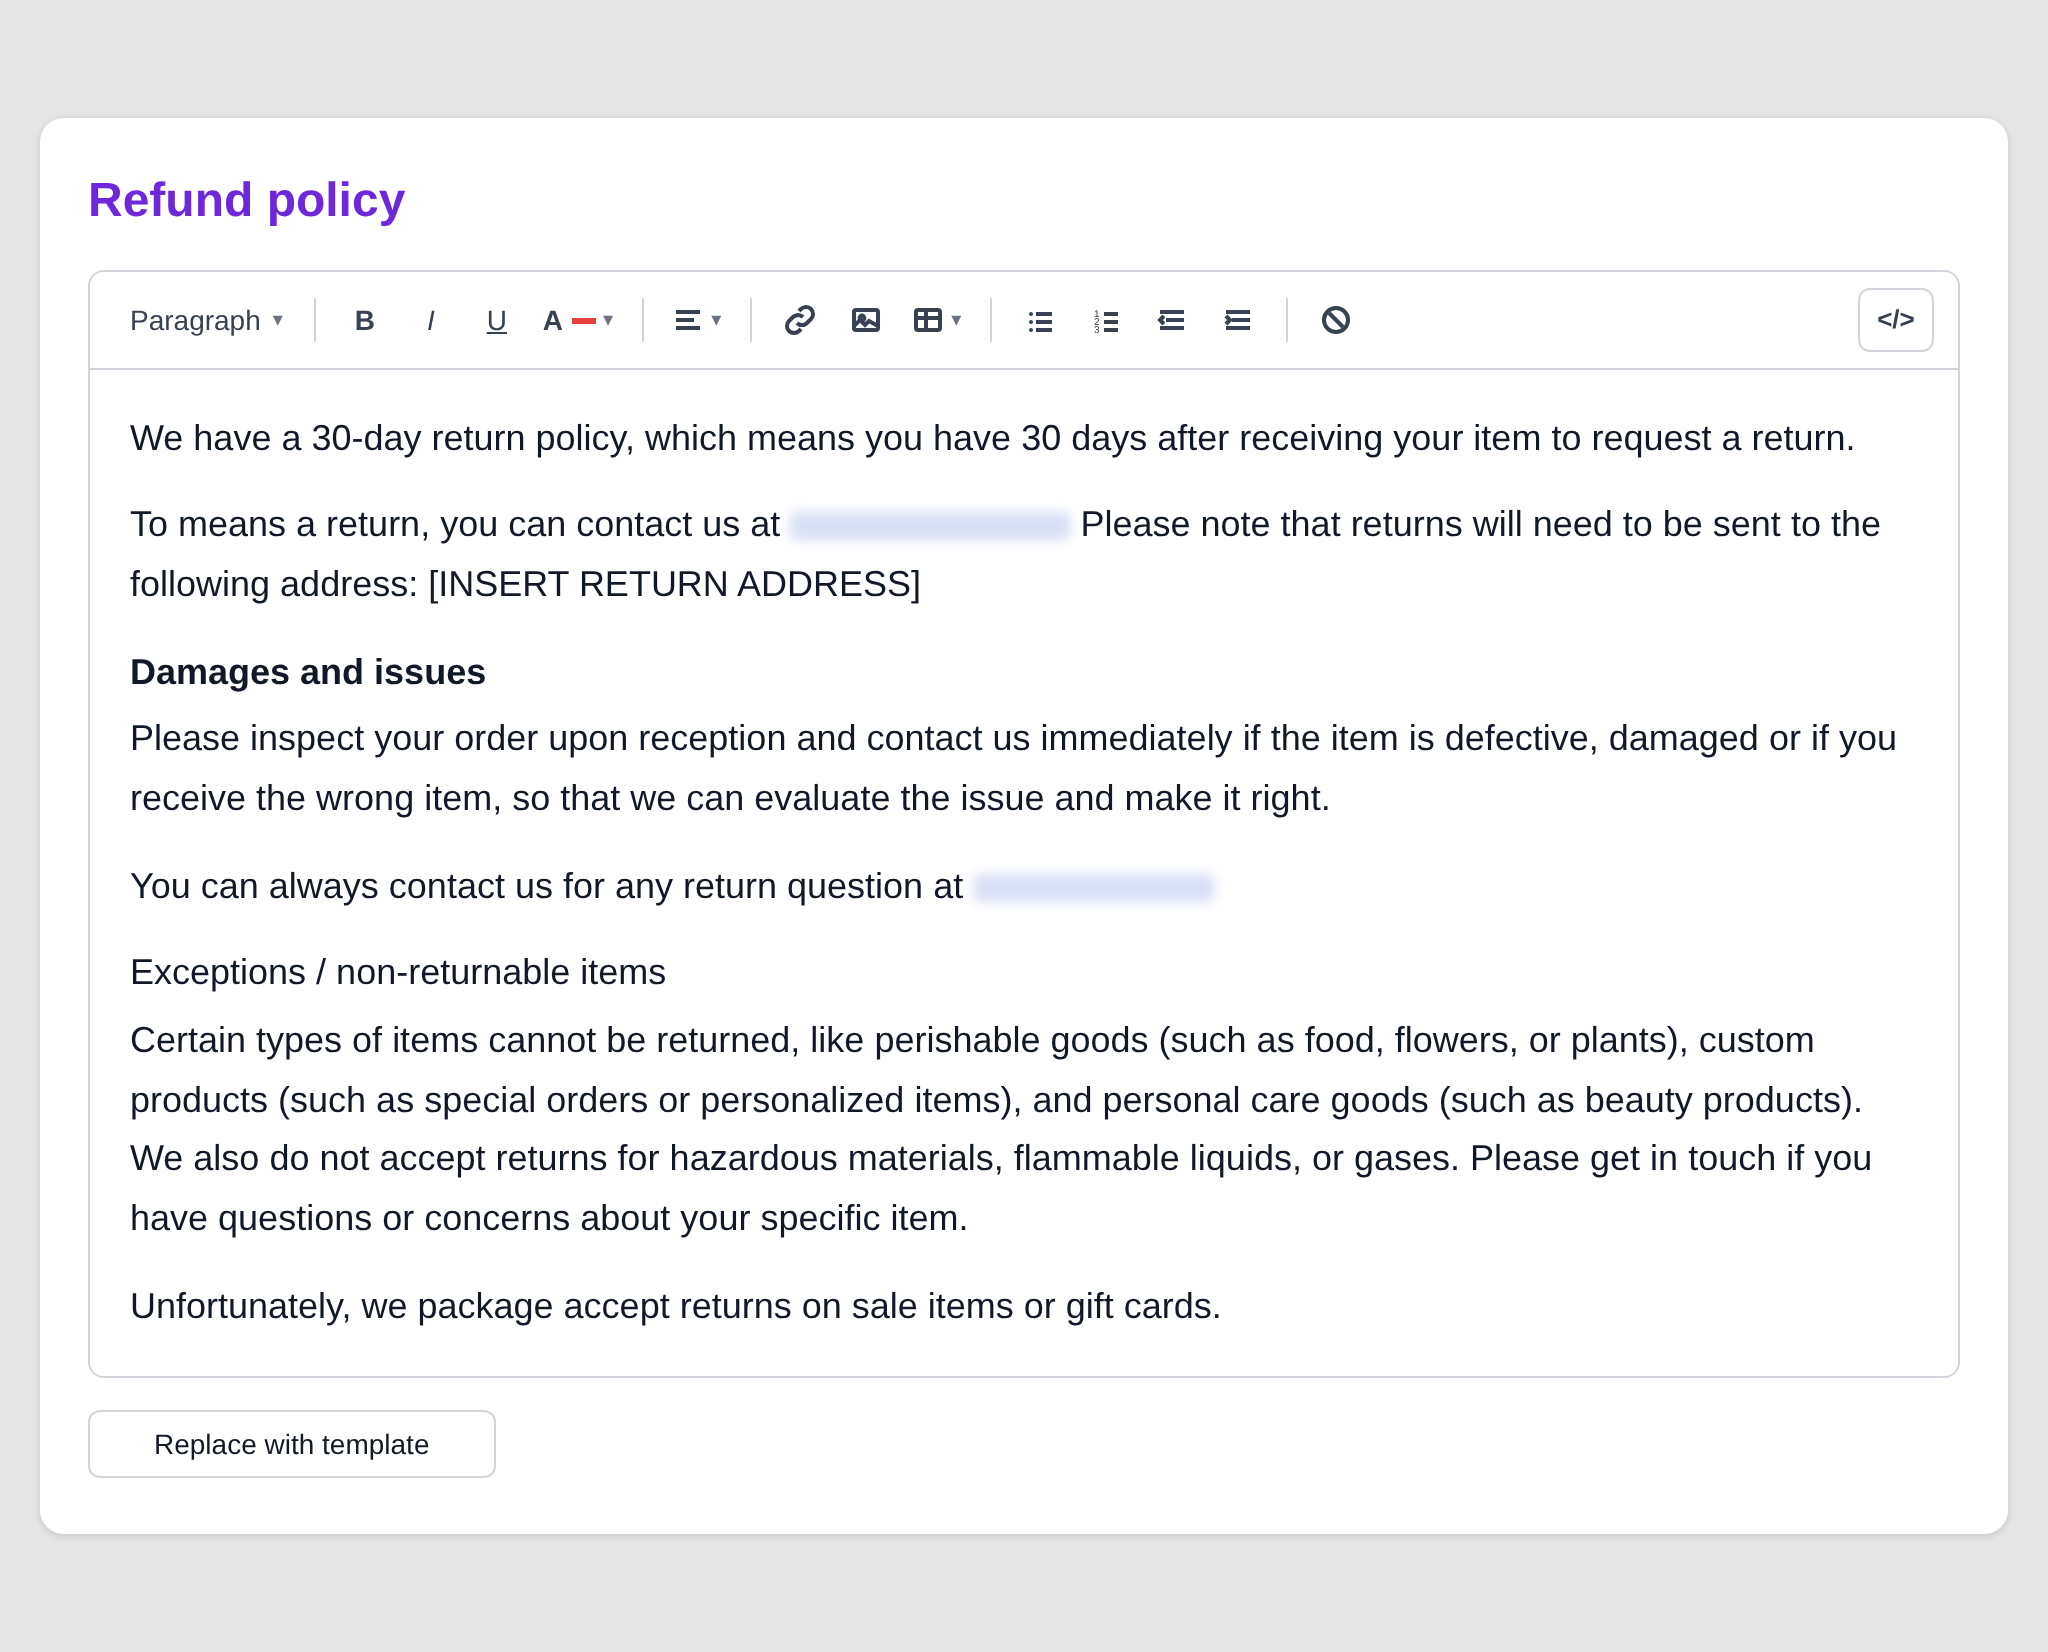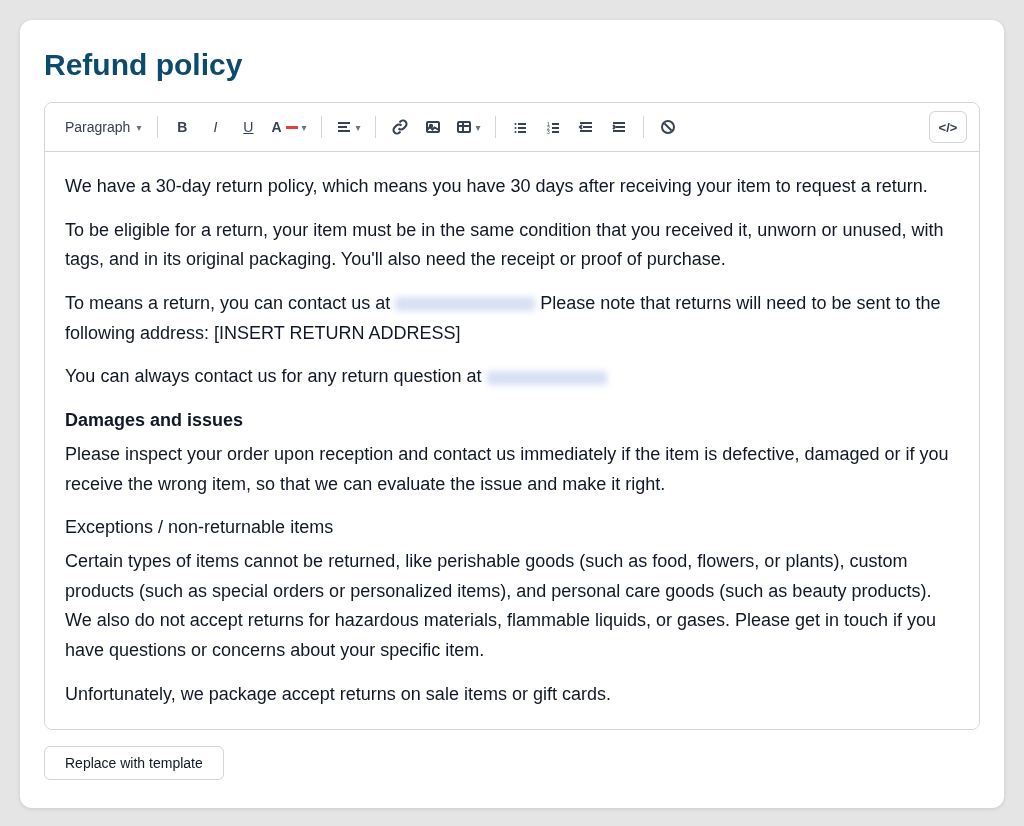--- a/index.html
+++ b/index.html
@@ -13,23 +13,23 @@
       padding: 20px;
     }
     .card {
       background: #fff;
       border-radius: 12px;
       box-shadow: 0 1px 4px rgba(0,0,0,0.12);
       width: 990px;
       padding: 28px 24px 28px 24px;
     }
     .card-title {
-      font-size: 30px;
+      font-size: 24px;
       font-weight: 600;
-      color: #0c4a6e;
+      color: #6d28d9;
       margin-bottom: 20px;
     }
     .editor-wrapper {
       border: 1px solid #d1d5db;
       border-radius: 8px;
       overflow: hidden;
     }
     .toolbar {
       display: flex;
       align-items: center;
@@ -128,21 +128,21 @@
       width: 38px;
       height: 32px;
     }
     .footer {
       margin-top: 16px;
     }
     .replace-btn {
       border: 1px solid #d1d5db;
       background: #fff;
       border-radius: 6px;
-      padding: 8px 20px;
+      padding: 8px 32px;
       font-size: 14px;
       color: #111827;
       cursor: pointer;
       font-weight: 400;
     }
     
     .icon-svg { width: 16px; height: 16px; fill: none; stroke: currentColor; stroke-width: 2; }
   </style>
 </head>
 <body>
@@ -271,41 +271,40 @@
       </div>
 
       <div style="flex:1;"></div>
 
       <button class="toolbar-btn code-btn">&lt;/&gt;</button>
     </div>
 
     <div class="editor-content">
       <p>We have a 30-day return policy, which means you have 30 days after receiving your item to request a return.</p>
 
-      <p>To be eligible for a return, your item must be in the same condition that you received it, unworn or unused, with tags, and in its original packaging. You'll also need the receipt or proof of purchase.</p>
 
       <p>
         <span>To means a return, you can contact us at</span>
         <span class="blurred-email"></span>
         <span>Please note that returns will need to be sent to the following address: [INSERT RETURN ADDRESS]</span>
       </p>
 
 
       <p>
+        <span class="bold-heading" style="display:block;font-weight:700;">Damages and issues</span>
+        <span>Please inspect your order upon reception and contact us immediately if the item is defective, damaged or if you receive the wrong item, so that we can evaluate the issue and make it right.</span>
+      </p>
+
+      <p>
         <span>You can always contact us for any return question at</span>
         <span> </span>
         <span class="blurred-email-short"></span>
       </p>
 
       <p>
-        <span class="bold-heading" style="display:block;font-weight:700;">Damages and issues</span>
-        <span>Please inspect your order upon reception and contact us immediately if the item is defective, damaged or if you receive the wrong item, so that we can evaluate the issue and make it right.</span>
-      </p>
-
-      <p>
         <span class="bold-heading" style="display:block;font-weight:400;">Exceptions / non-returnable items</span>
         <span>Certain types of items cannot be returned, like perishable goods (such as food, flowers, or plants), custom products (such as special orders or personalized items), and personal care goods (such as beauty products). We also do not accept returns for hazardous materials, flammable liquids, or gases. Please get in touch if you have questions or concerns about your specific item.</span>
       </p>
 
       <p>Unfortunately, we package accept returns on sale items or gift cards.</p>
     </div>
   </div>
 
   <div class="footer">
     <button class="replace-btn">Replace with template</button>

